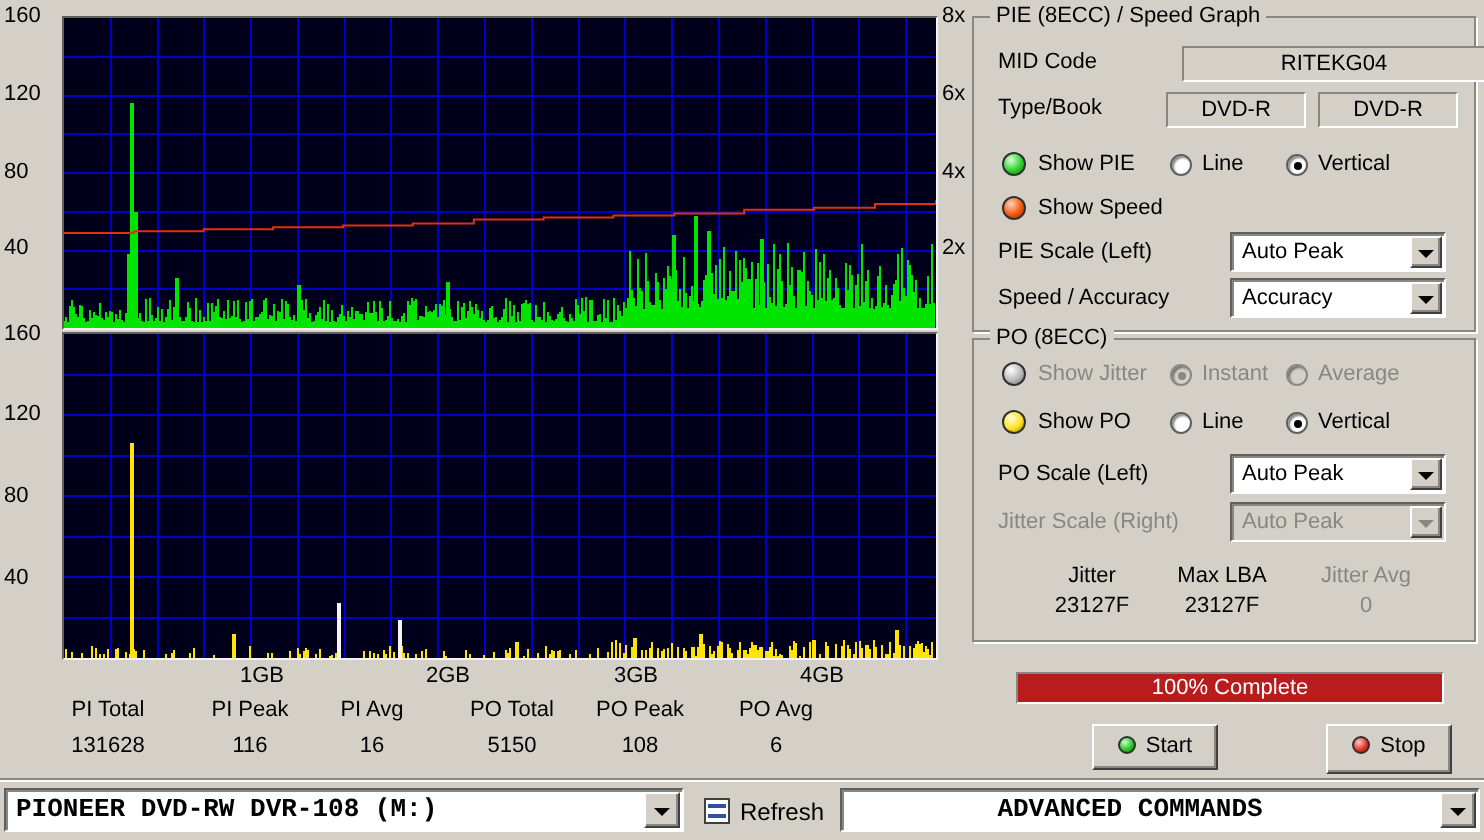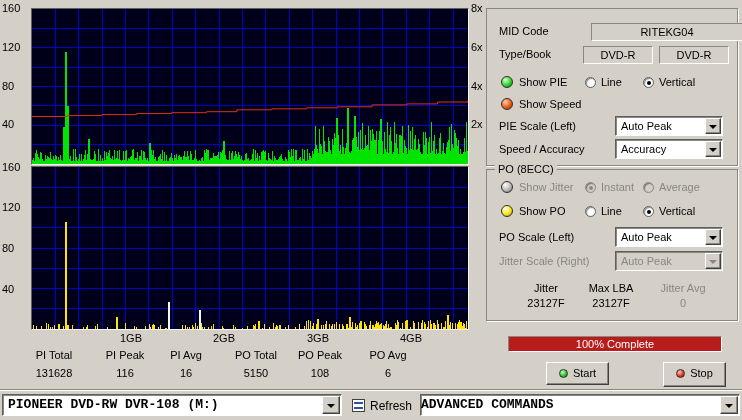--- a/index.html
+++ b/index.html
@@ -173,20 +173,21 @@
 <div class="stat" style="left:284px">
     <div class="stat-l">PO Peak</div>
     <div class="stat-v">108</div>
   </div>
 <div class="stat" style="left:352px">
     <div class="stat-l">PO Avg</div>
     <div class="stat-v">6</div>
   </div>
 
 <div class="groupbox" style="left:486px;top:8px;width:252px;height:158px">
+  <div class="gtitle">PIE (8ECC) / Speed Graph</div>
 
   <div class="lbl" style="left:12px;top:16px">MID Code</div>
   <div class="well" style="left:104px;top:14px;width:152px;height:18px">RITEKG04</div>
 
   <div class="lbl" style="left:12px;top:39px">Type/Book</div>
   <div class="well" style="left:96px;top:37px;width:70px;height:18px">DVD-R</div>
   <div class="well" style="left:172px;top:37px;width:70px;height:18px">DVD-R</div>
 
   <span class="led green" style="left:14px;top:67px"></span>
   <div class="lbl" style="left:32px;top:67px">Show PIE</div>
@@ -271,17 +272,17 @@
   <span class="ctxt mono" style="top:3px">PIONEER DVD-RW  DVR-108  (M:)</span>
   <span class="cbtn">
       <i class="arr"></i>
     </span>
 </div>
 
 <span class="refresh-icon" style="left:352px;top:399px"></span>
 <div class="lbl" style="left:370px;top:400px;font-size:12px">Refresh</div>
 
 <div class="combo big" style="left:420px;top:394px;width:320px;height:22px">
-  <span class="ctxt mono" style="left:0;right:30px;top:3px;text-align:left">ADVANCED COMMANDS</span>
+  <span class="ctxt mono" style="left:0;right:30px;top:3px;text-align:center">ADVANCED COMMANDS</span>
   <span class="cbtn">
       <i class="arr"></i>
     </span>
 </div>
 
 </body></html>

